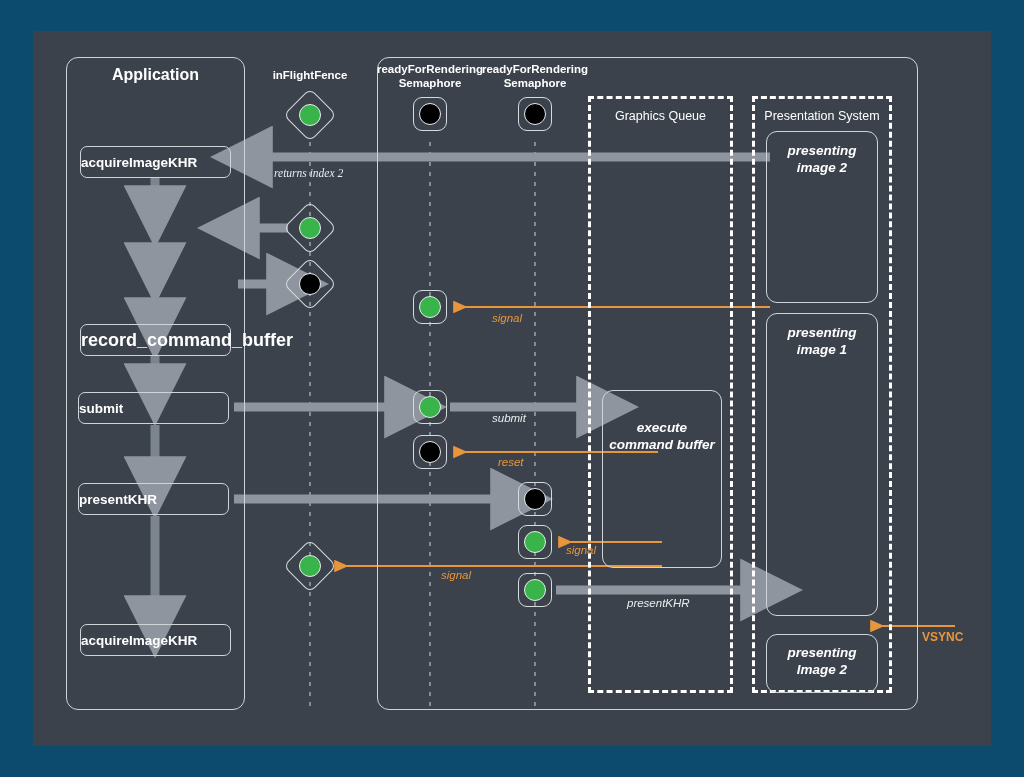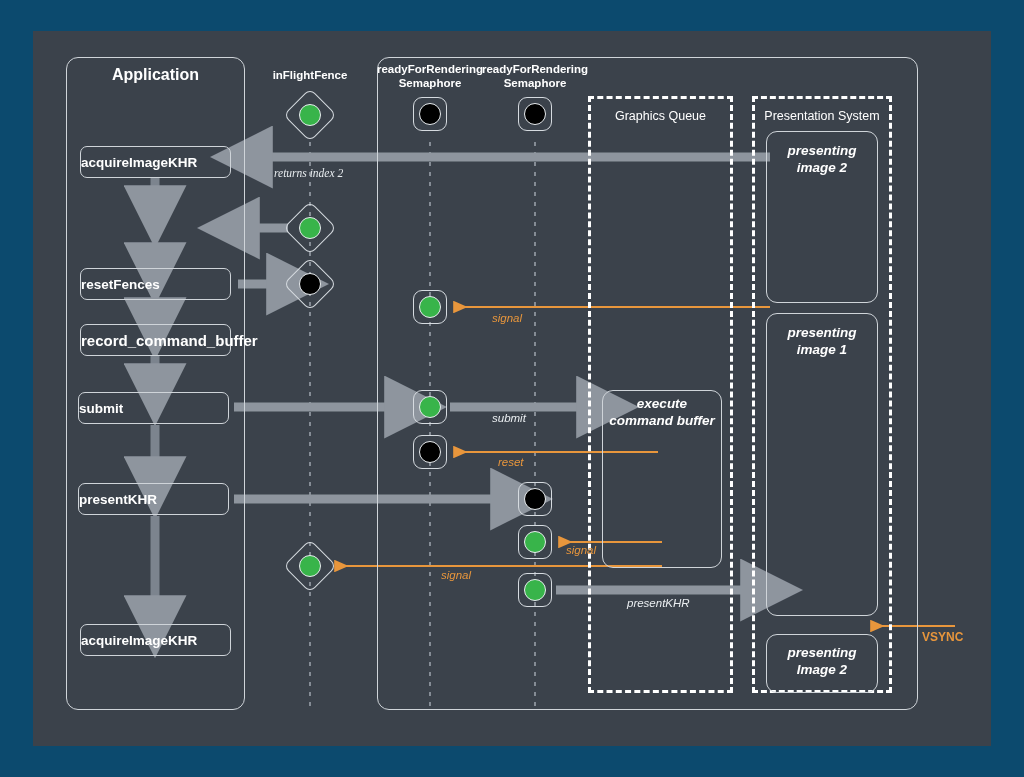--- a/index.html
+++ b/index.html
@@ -234,25 +234,22 @@
       <line x1="955" y1="626" x2="872" y2="626" marker-end="url(#ohead)"></line>
     </g>
   </svg>
 
   <div class="panel" style="left:66px; top:57px; width:179px; height:653px;"></div>
   <div class="panel-title" style="left:66px; top:66px; width:179px; font-size:16px;">Application</div>
 
   <div class="step" style="left:80px; top:146px; width:151px; height:32px;">
     <span>acquireImageKHR</span>
   </div>
-  <div class="step" style="left:80px; top:268px; width:151px; height:32px;">
-    <span>resetFences</span>
-  </div>
   <div class="step" style="left:80px; top:324px; width:151px; height:32px;">
-    <span style="font-size:15px;">record_command_buffer</span>
+    <span style="font-size:18px;">record_command_buffer</span>
   </div>
   <div class="step" style="left:78px; top:392px; width:151px; height:32px;">
     <span>submit</span>
   </div>
   <div class="step" style="left:78px; top:483px; width:151px; height:32px;">
     <span>presentKHR</span>
   </div>
   <div class="step" style="left:80px; top:624px; width:151px; height:32px;">
     <span>acquireImageKHR</span>
   </div>
@@ -270,21 +267,21 @@
   </div>
 
   <div class="panel" style="left:377px; top:57px; width:541px; height:653px;"></div>
 
   <div class="dashed-panel" style="left:588px; top:96px; width:145px; height:597px;"></div>
   <div class="dashed-title" style="left:588px; top:109px; width:145px;">Graphics Queue</div>
 
   <div class="dashed-panel" style="left:752px; top:96px; width:140px; height:597px;"></div>
   <div class="dashed-title" style="left:752px; top:109px; width:140px;">Presentation System</div>
 
-  <div class="ibox" style="left:602px; top:390px; width:120px; height:178px; padding-top:4px;">
+  <div class="ibox" style="left:602px; top:390px; width:120px; height:178px; padding-top:28px;">
     <div>
       <span>execute</span><br>
       <span>command buffer</span>
     </div>
   </div>
 
   <div class="ibox" style="left:766px; top:131px; width:112px; height:172px;">
     <div>
       <span>presenting</span><br>
       <span>image 2</span>

